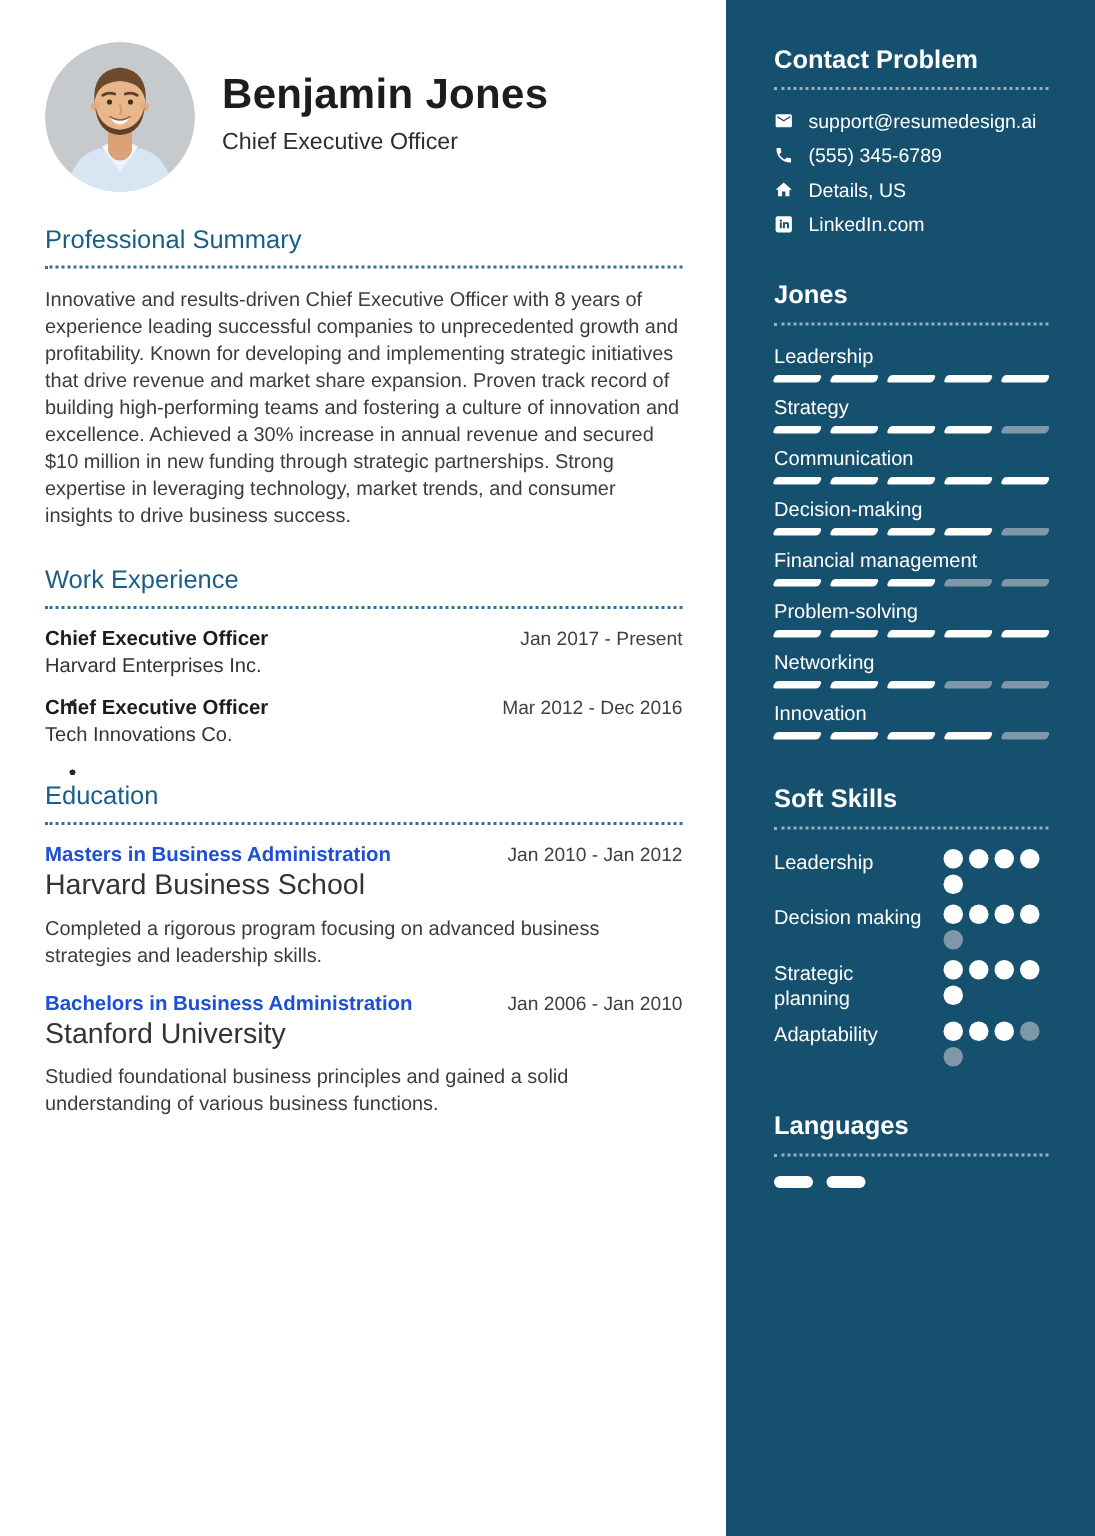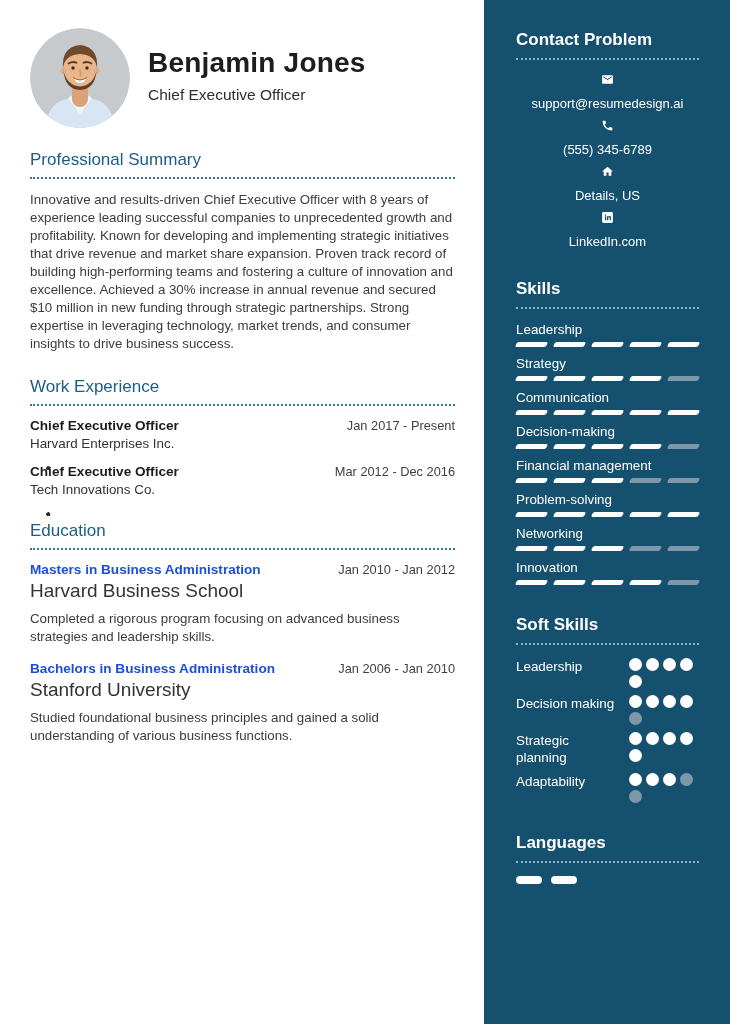--- a/index.html
+++ b/index.html
@@ -45,21 +45,21 @@
   .edu-school{font-size:19px;color:#333;margin-top:3px;}
   .edu-desc{font-size:13.3px;line-height:18px;color:var(--text-body);margin-top:8px;}
 
   
   .sidebar{position:absolute;right:0;top:0;width:246px;height:1024px;
            background:var(--sidebar-bg);color:#fff;padding:30px 31px 0 32px;}
   h3.side-sec{font-size:17px;font-weight:700;color:#fff;
               padding-bottom:8px;border-bottom:2px dotted rgba(255,255,255,.55);margin-bottom:13px;}
   .side-section{margin-bottom:30px;}
 
-  .contact-item{display:flex;align-items:center;gap:10px;margin-bottom:8px;flex-direction:column;}
+  .contact-item{display:flex;align-items:center;gap:10px;margin-bottom:8px;}
   .contact-item .cicon{width:13px;height:13px;flex:0 0 13px;display:inline-flex;}
   .contact-item .ctext{font-size:13px;color:#fff;}
 
   .skill{margin-bottom:9px;}
   .skill-label{font-size:13.4px;color:#fff;margin-bottom:5px;}
   .meter{display:flex;justify-content:space-between;}
   .seg{width:31px;height:5px;border-radius:2px;transform:skewX(-24deg);}
   .seg.on{background:#fff;}
   .seg.off{background:var(--level-off);}
 
@@ -218,21 +218,21 @@
                 <rect x="2" y="2" width="20" height="20" rx="2.5" fill="#ffffff"></rect>
                 <path fill="#16506f" d="M7.2 9.5H9.6V17H7.2zM8.4 6.2a1.4 1.4 0 1 1 0 2.8 1.4 1.4 0 0 1 0-2.8zM11 9.5h2.3v1c.3-.6 1.2-1.2 2.3-1.2 2 0 2.9 1.2 2.9 3.3V17h-2.4v-3.9c0-1-.4-1.7-1.3-1.7-.9 0-1.4.6-1.4 1.7V17H11z"></path>
               </svg>
             </span>
             <span class="ctext">LinkedIn.com</span>
           </div>
         </div>
     </section>
 
     <section class="side-section">
-      <h3 class="side-sec">Skills</h3>
+      <h3 class="side-sec">Jones</h3>
       <div>
 
       <div class="skill">
             <div class="skill-label">Leadership</div>
             <div class="meter">
               <span class="seg on"></span>
               <span class="seg on"></span>
               <span class="seg on"></span>
               <span class="seg on"></span>
               <span class="seg on"></span>

